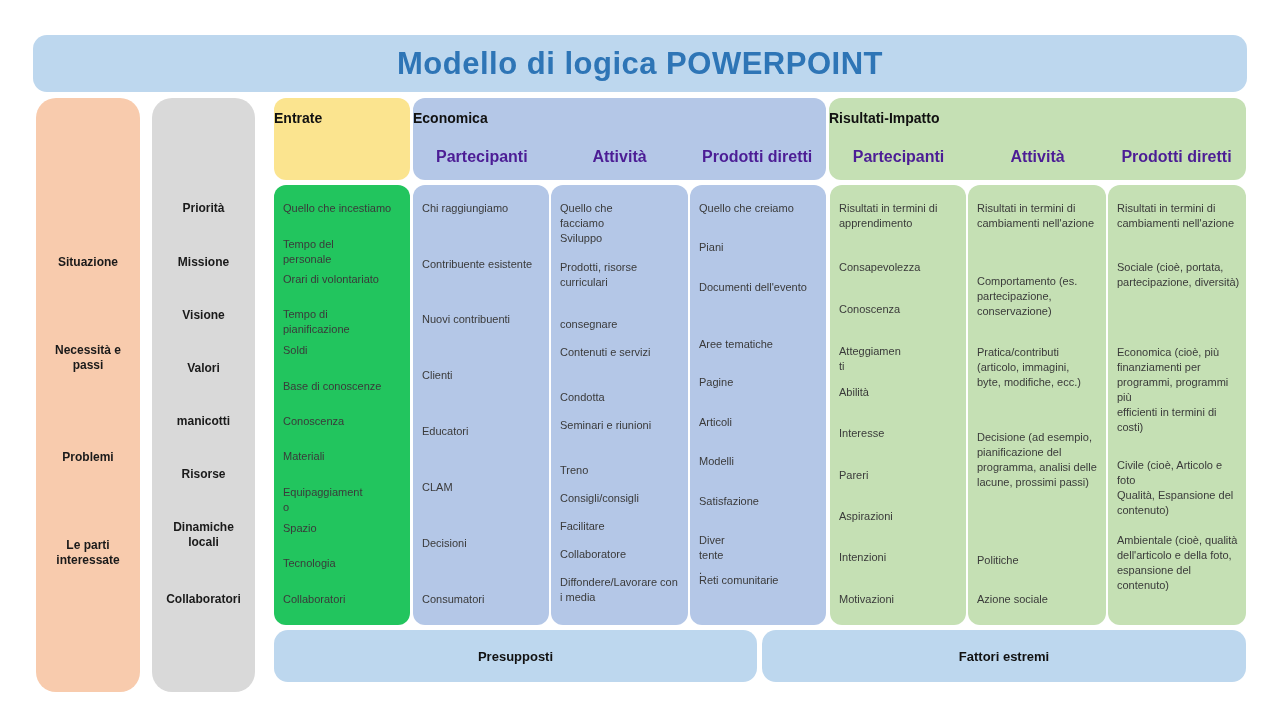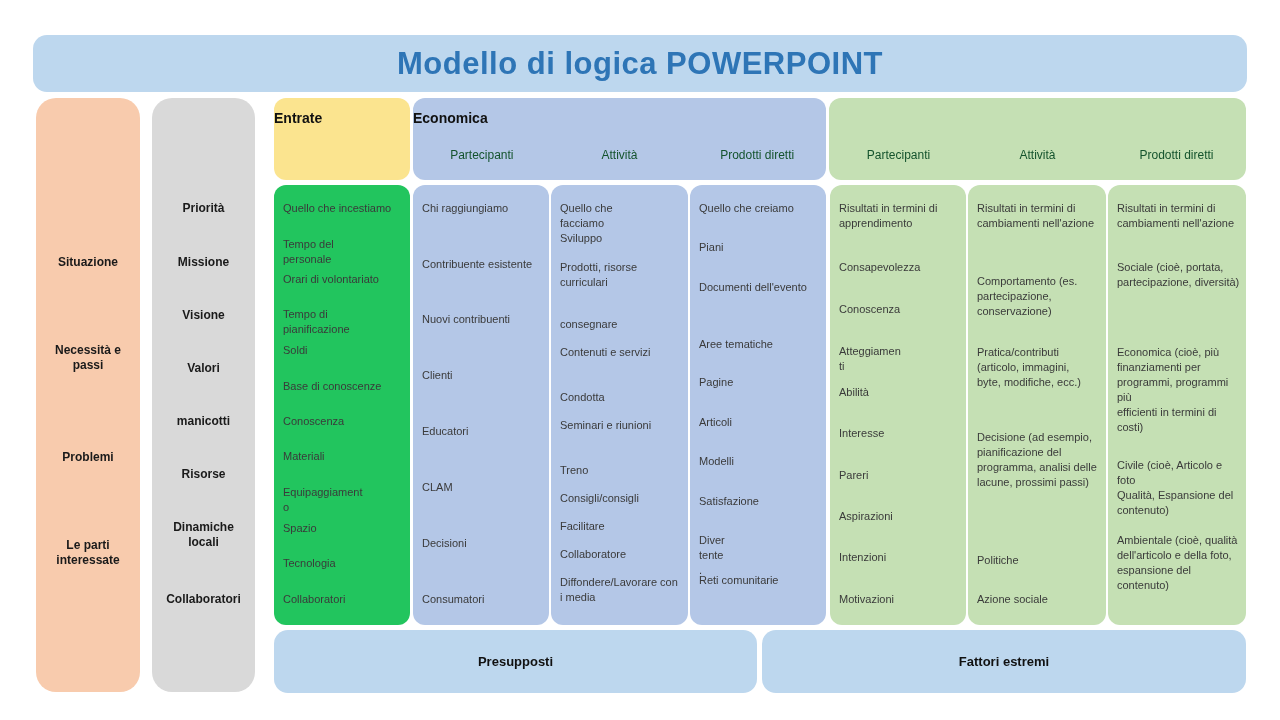--- a/index.html
+++ b/index.html
@@ -20,30 +20,30 @@
   .side-item{position:absolute;width:100%;text-align:center;font-size:12px;font-weight:bold;
     color:#1a1a1a;line-height:15px;white-space:pre-line;}
   
   .sec-head{top:98px;height:82px;border-radius:12px;}
   .head-entrate{left:274px;width:136px;background:#fbe48f;}
   .head-produzione{left:413px;width:413px;background:#b4c7e7;}
   .head-risultati{left:829px;width:417px;background:#c5e0b4;}
   .sec-title{position:absolute;top:12px;left:0;width:100%;text-align:left;
     font-size:14px;font-weight:bold;color:#111;}
   .sub-row{position:absolute;top:50px;left:0;width:100%;display:flex;}
-  .sub-row .sub{flex:1;text-align:center;font-size:12px;font-weight:normal;color:#14532d;}
+  .sub-row .sub{flex:1;text-align:center;font-size:16px;font-weight:bold;color:#4c1d95;}
   
   .body-col{top:185px;height:440px;border-radius:12px;}
   .body-yellow{background:#22c55e;}
   .body-blue{background:#b4c7e7;}
   .body-green{background:#c5e0b4;}
   .item{position:absolute;left:9px;right:5px;font-size:11px;color:#3a3a3a;
     line-height:15px;white-space:pre-line;}
   
-  .footer-box{top:630px;height:63px;background:#bdd7ee;border-radius:14px;
+  .footer-box{top:630px;height:52px;background:#bdd7ee;border-radius:14px;
     display:flex;align-items:center;justify-content:center;}
   .footer-box .t{font-size:13px;font-weight:bold;color:#111;}
   .fb-presupposti{left:274px;width:483px;}
   .fb-fattori{left:762px;width:484px;}
 </style>
 </head>
 <body>
 
 <div class="box title-bar">
   <span class="t">Modello di logica POWERPOINT</span>
@@ -77,20 +77,21 @@
 <div class="box sec-head head-produzione">
   <div class="sec-title">Economica</div>
   <div class="sub-row">
     <div class="sub">Partecipanti</div>
     <div class="sub">Attività</div>
     <div class="sub">Prodotti diretti</div>
   </div>
 </div>
 
 <div class="box sec-head head-risultati">
+  <div class="sec-title">Risultati-Impatto</div>
   <div class="sub-row">
     <div class="sub">Partecipanti</div>
     <div class="sub">Attività</div>
     <div class="sub">Prodotti diretti</div>
   </div>
 </div>
 
 <div class="box body-col body-yellow" style="left:274px;width:136px">
   <div class="item" style="top:16px">Quello che incestiamo</div>
   <div class="item" style="top:52px">Tempo del

